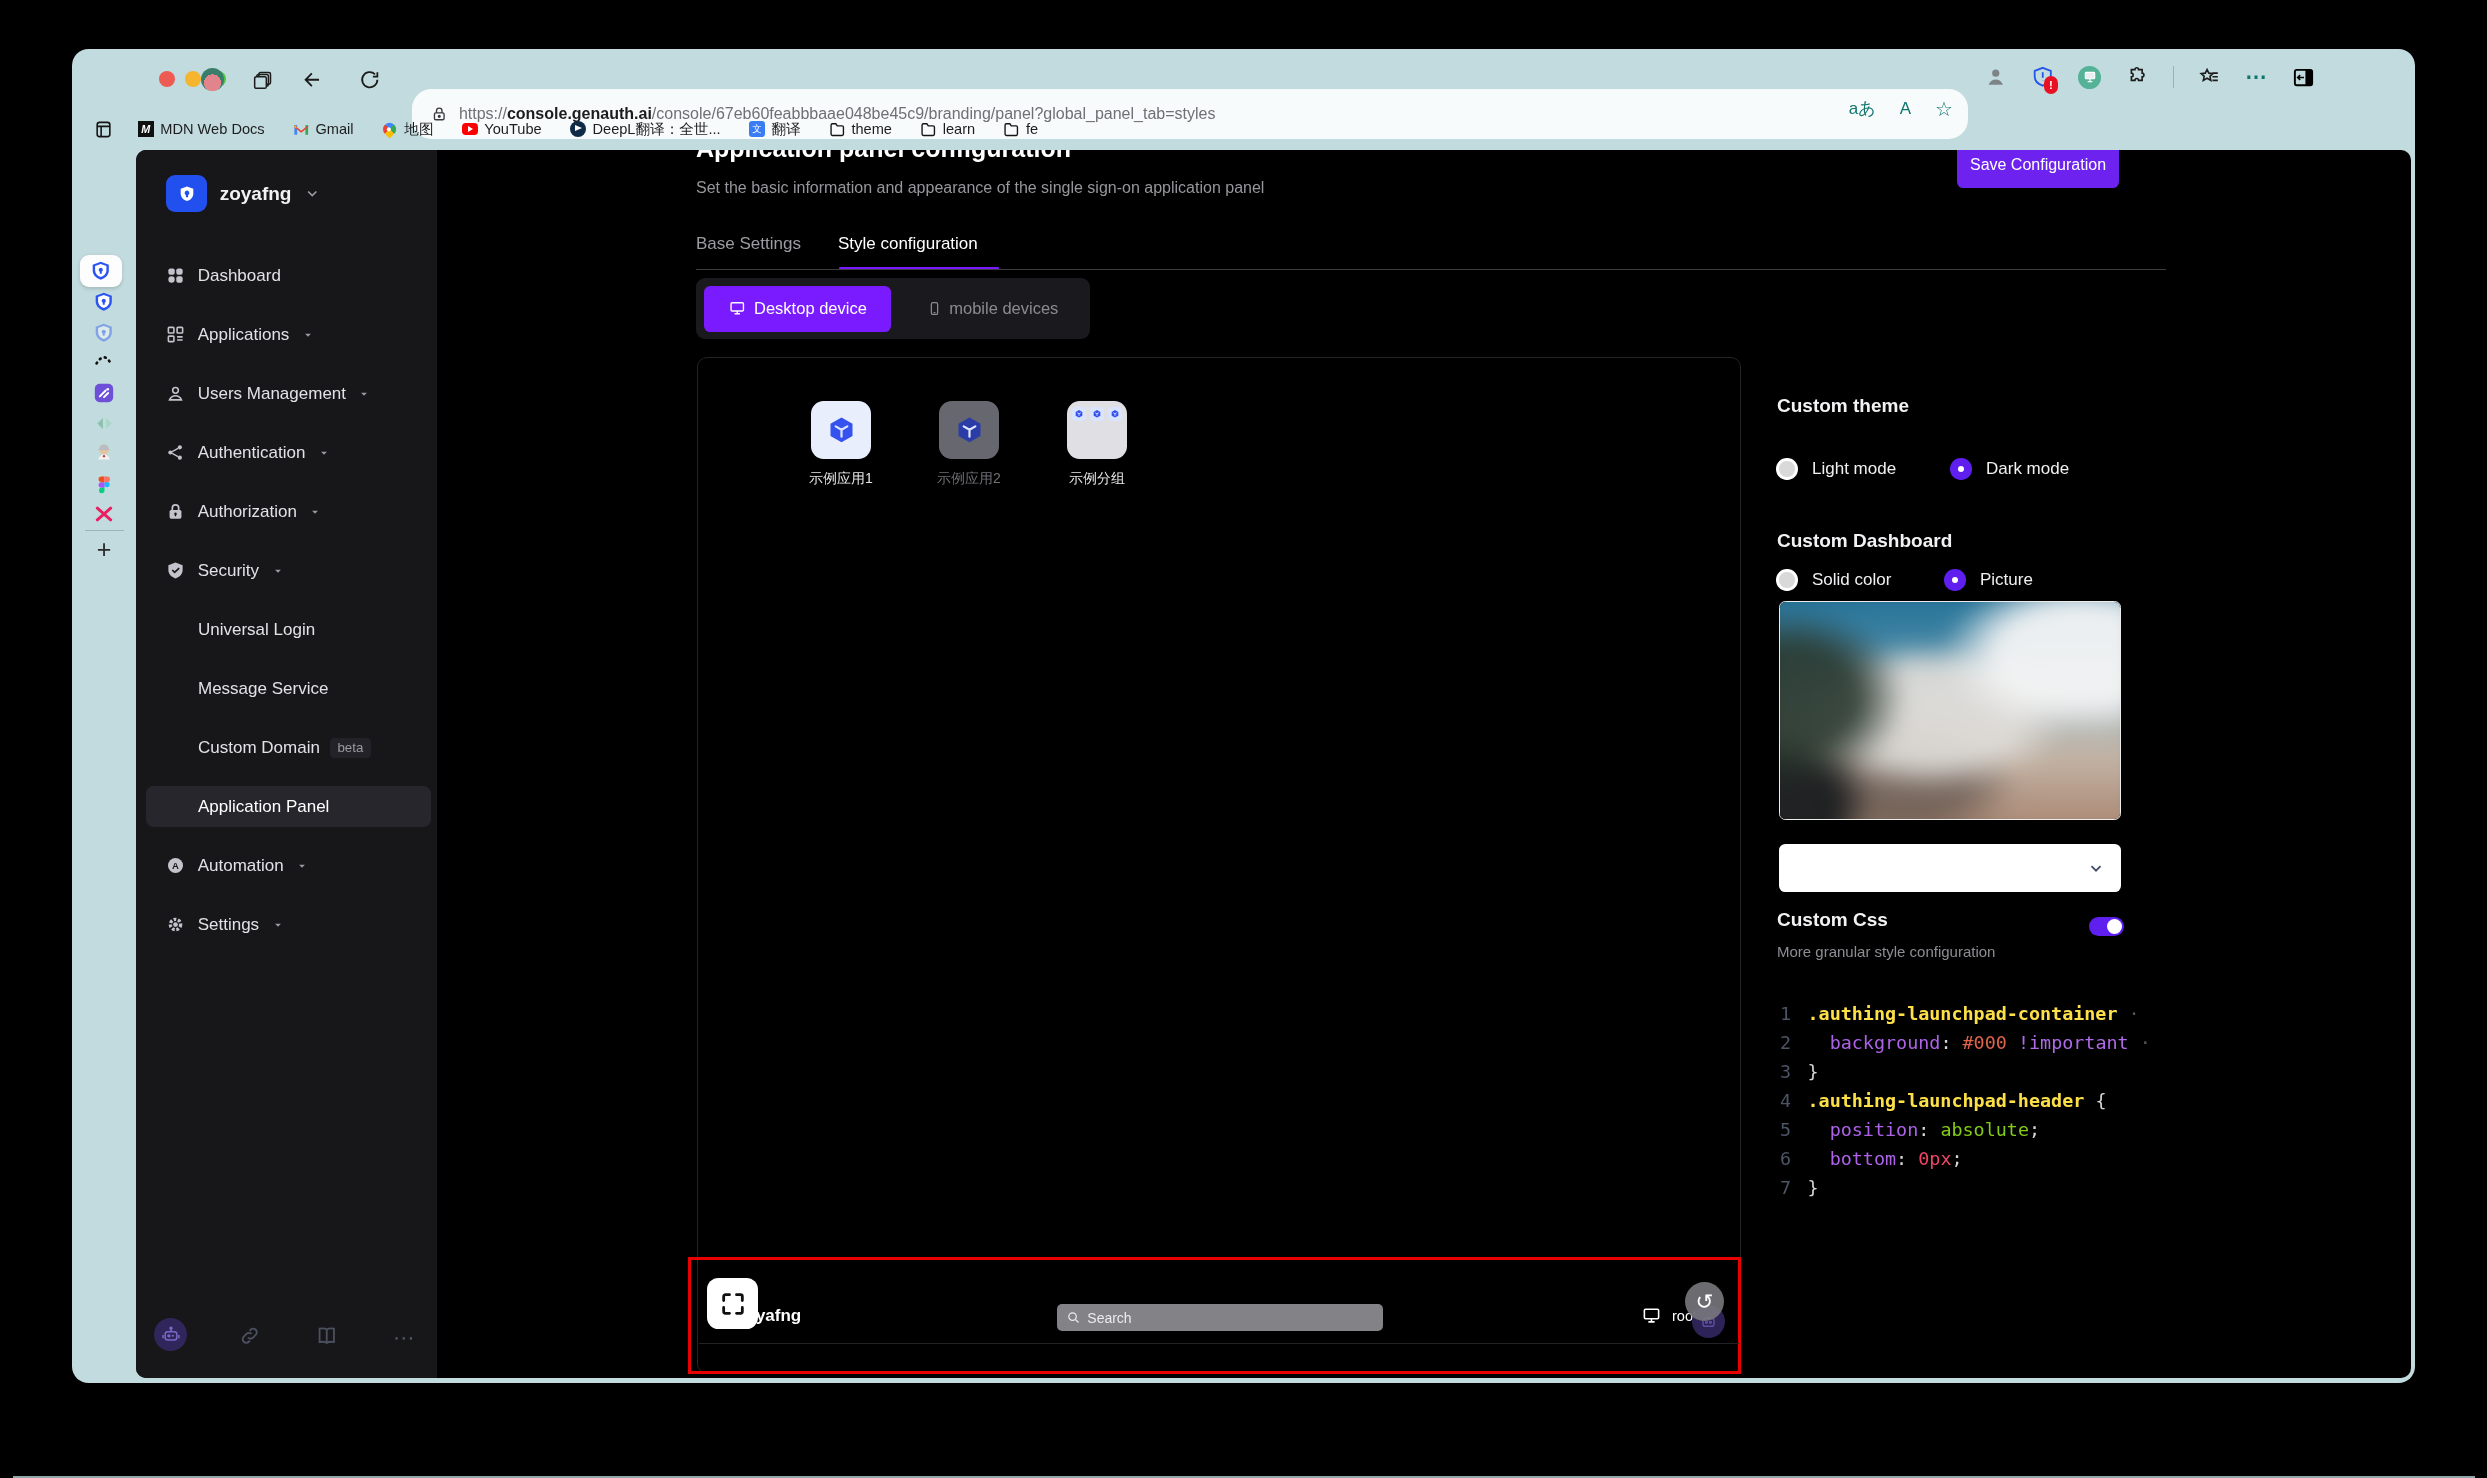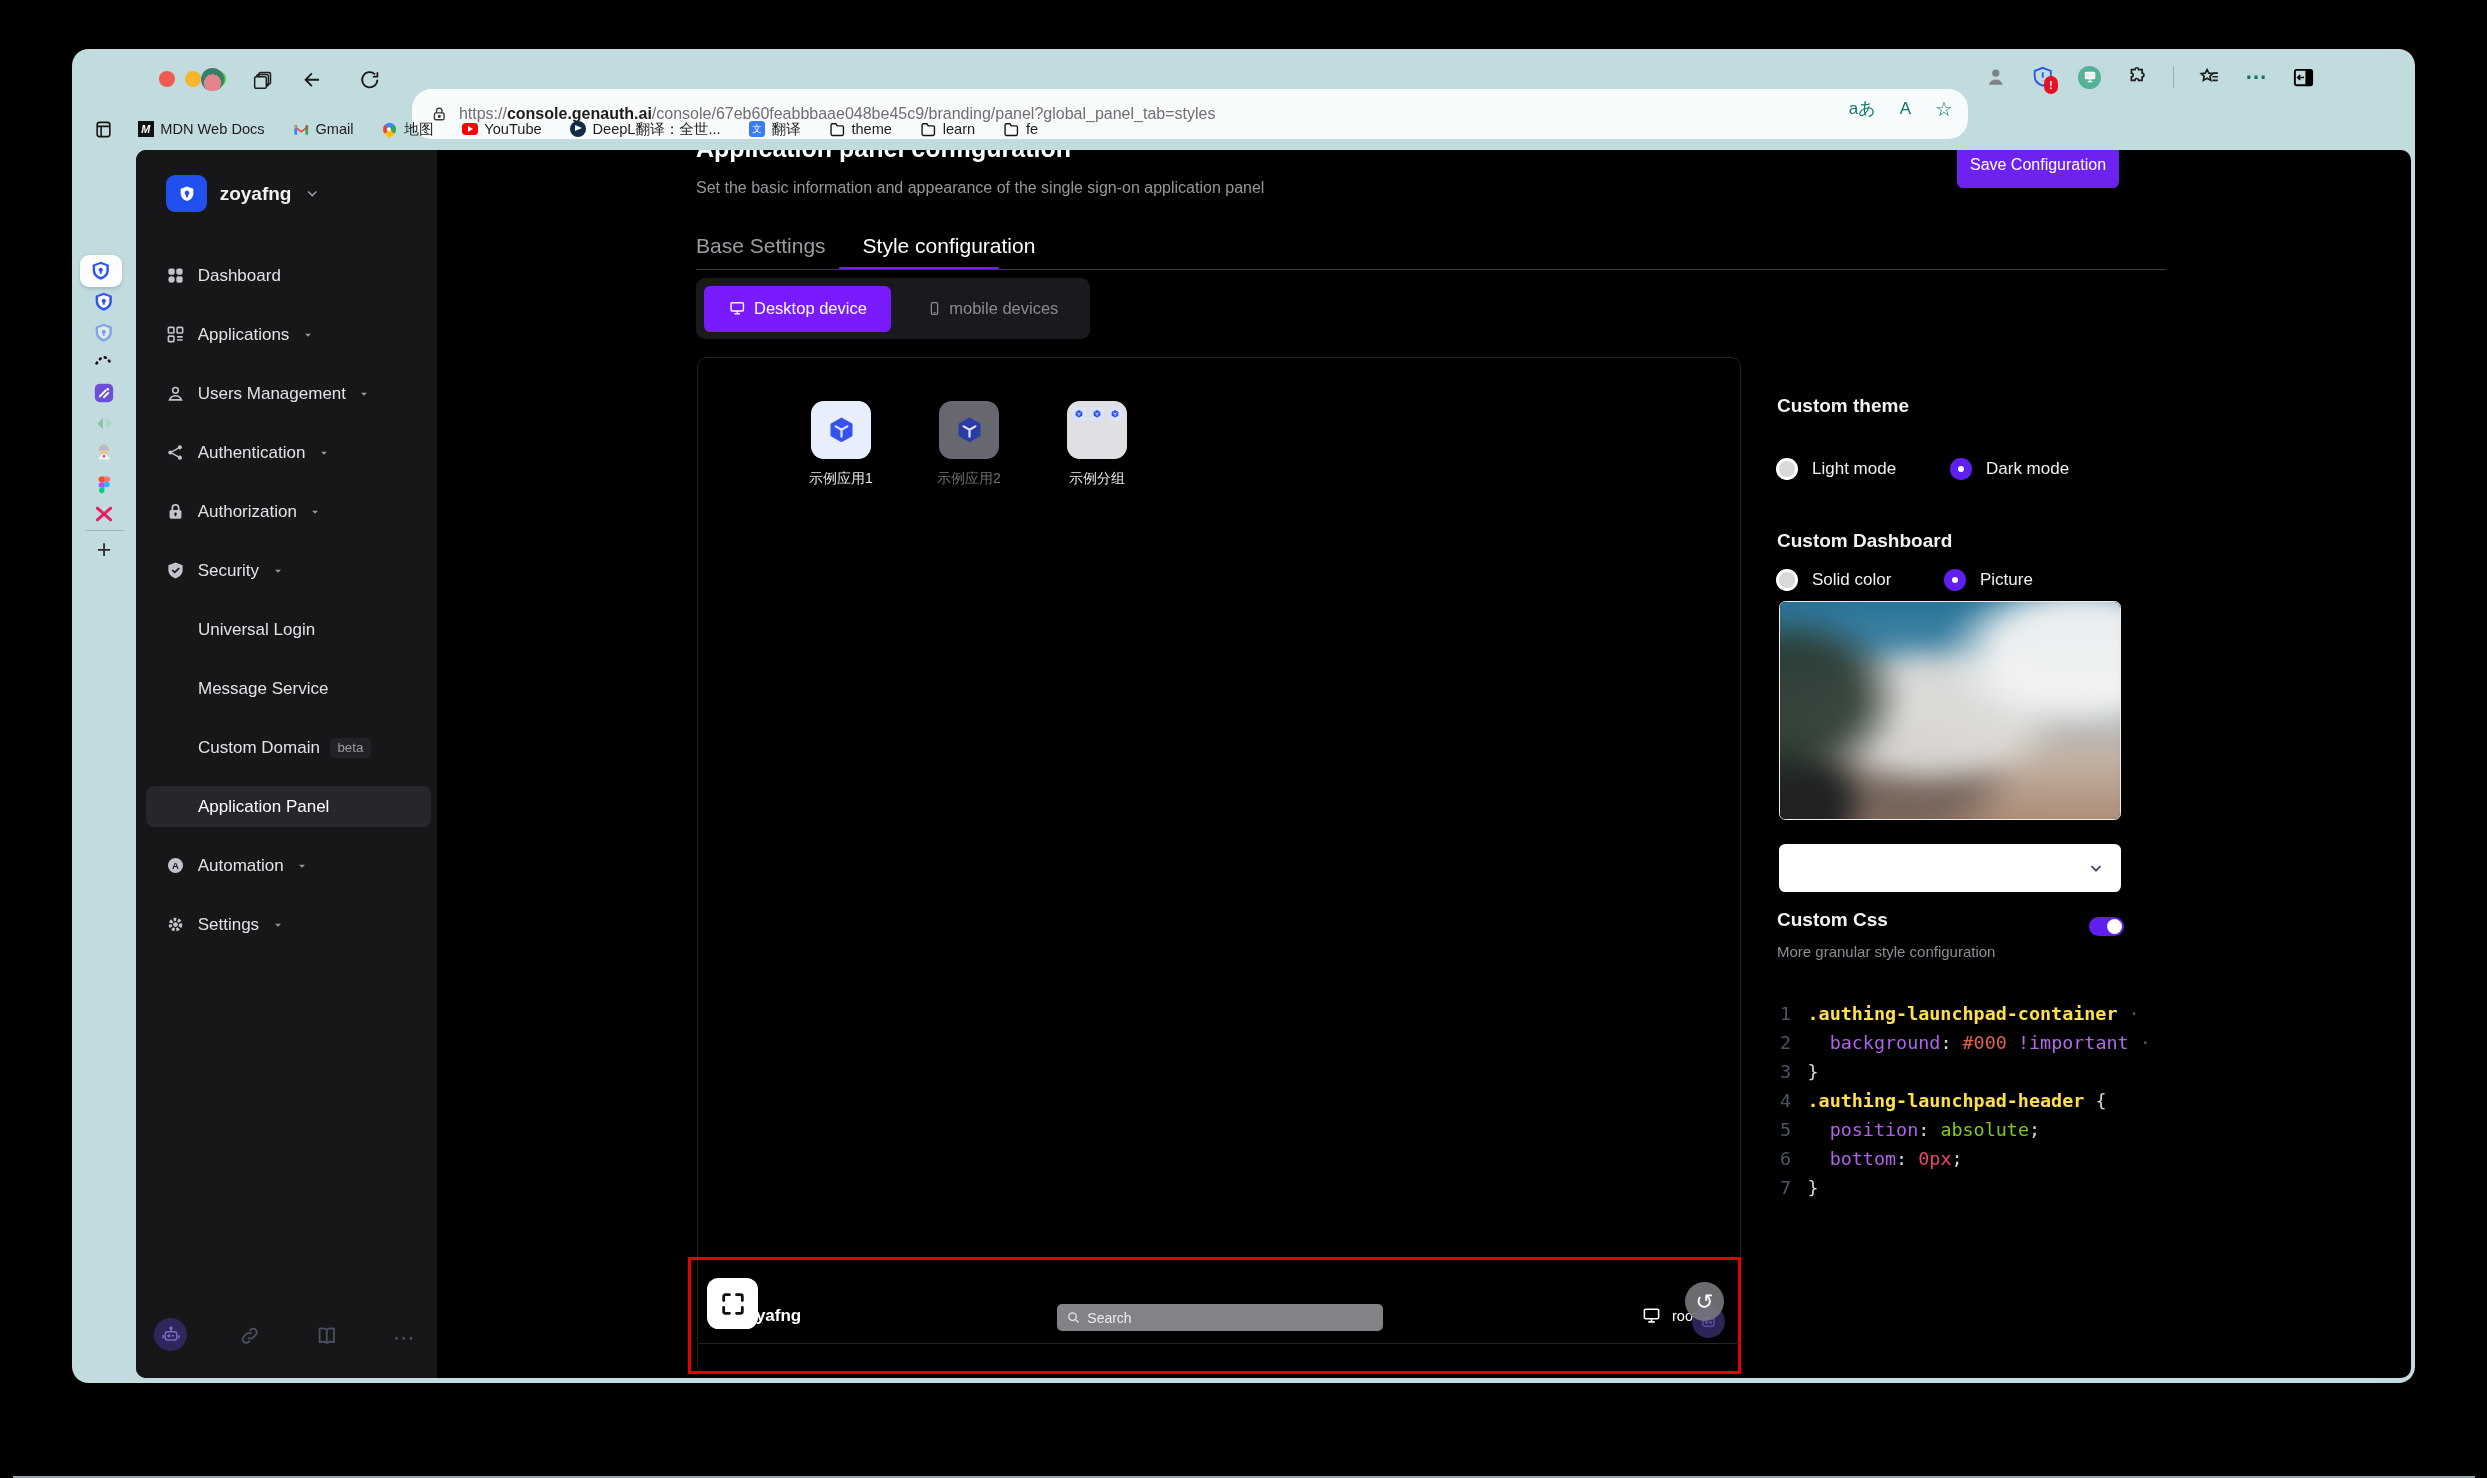--- a/index.html
+++ b/index.html
@@ -63,21 +63,21 @@
   .navbadge { margin-left:10px; background:#222228; color:#9a9aa0; font-size:13.3px; padding:2.5px 7.6px; border-radius:4.4px; }
   .sidefoot { position:absolute; left:0; bottom:0; width:100%; height:70px; }
   .robot-badge { position:absolute; left:18px; top:10px; width:33px; height:33px; border-radius:50%; background:#31265c; display:flex; align-items:center; justify-content:center; }
   .footico { position:absolute; top:16.5px; color:#4c5160; }
 
   
   .pagetitle { position:absolute; left:560px; top:-16.5px; font-size:25px; font-weight:700; color:#fff; }
   .pagesub { position:absolute; left:560px; top:29px; font-size:16px; color:#96969c; }
   .savebtn { position:absolute; left:1821px; top:-7.6px; width:162px; height:46px; background:#6d22f0;
     border-radius:6.3px; color:#fff; font-size:16px; display:flex; align-items:center; justify-content:center; border:none; }
-  .tabrow { position:absolute; left:560px; top:84px; display:flex; gap:37px; font-size:21px;text-decoration:underline; }
+  .tabrow { position:absolute; left:560px; top:84px; display:flex; gap:37px; font-size:17px;text-decoration:underline; }
   .tab { color:#9c9ca3; padding-bottom:16.5px; }
   .tab.on { color:#fff; }
   .tabunderline { position:absolute; left:703px; top:117px; width:160px; height:3.2px; background:#7a1bff; border-radius:1.3px; }
   .tabline { position:absolute; left:560px; top:119px; width:1470px; height:0.6px; background:#3c3c41; }
 
   .segment { position:absolute; left:560px; top:128px; width:394px; height:61px; background:#1a1a1e; border-radius:9px; }
   .seg-on { position:absolute; left:8.2px; top:7.6px; width:187px; height:46px; background:#7a1bff; border-radius:6.3px;
     color:#fff; font-size:16.5px; display:flex; align-items:center; justify-content:center; gap:9px; }
   .seg-off { position:absolute; left:207px; top:7.6px; width:179px; height:46px; color:#8a8a91; font-size:16.5px;
     display:flex; align-items:center; justify-content:center; gap:7.6px; }

